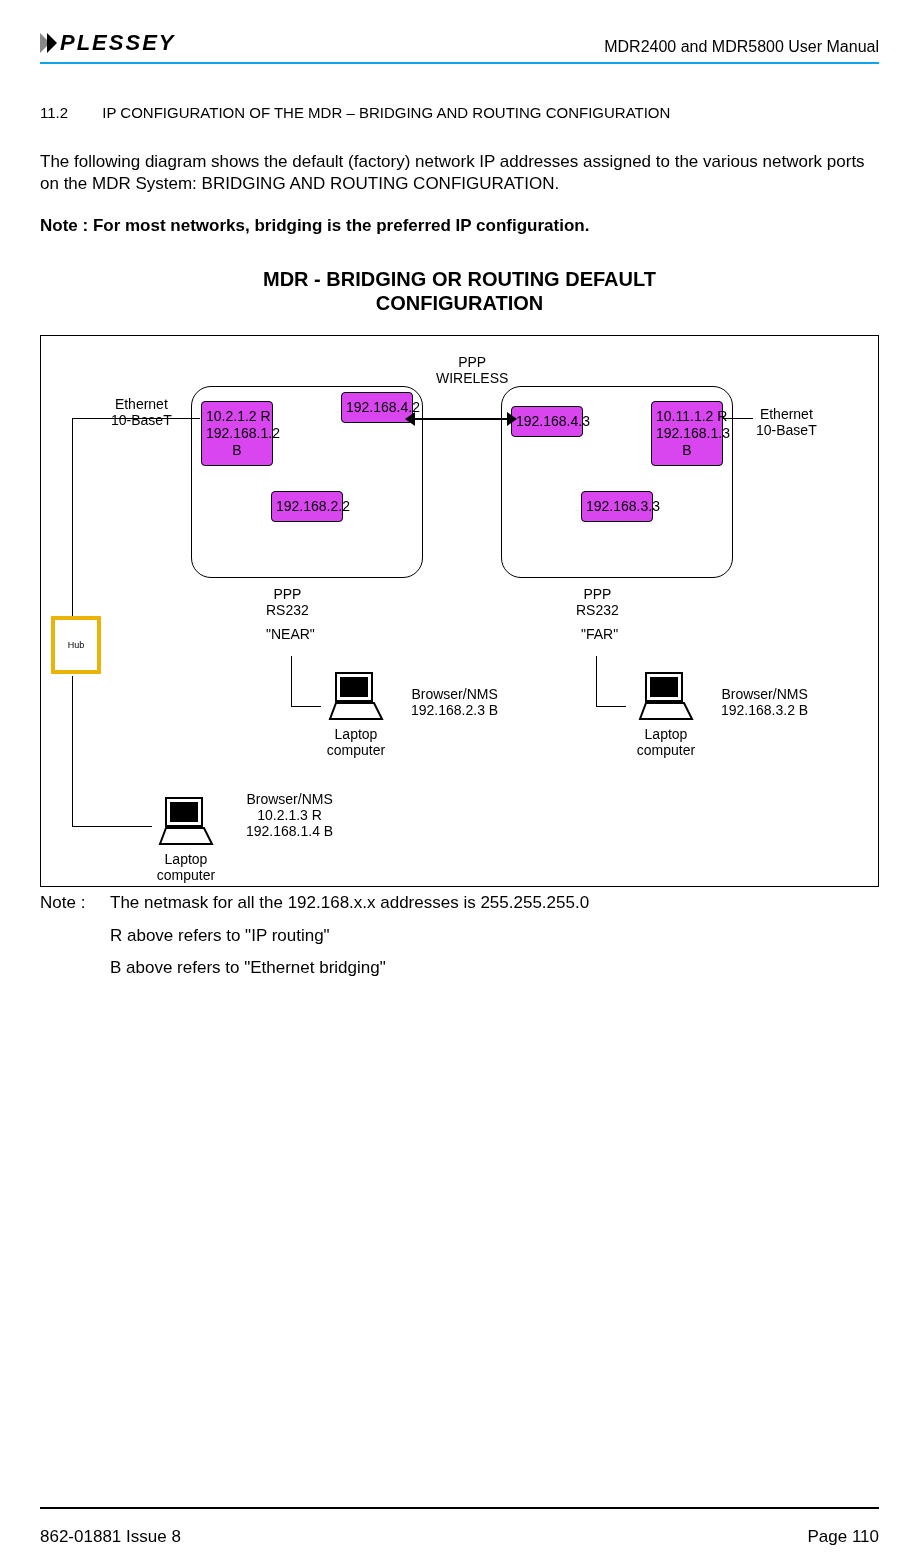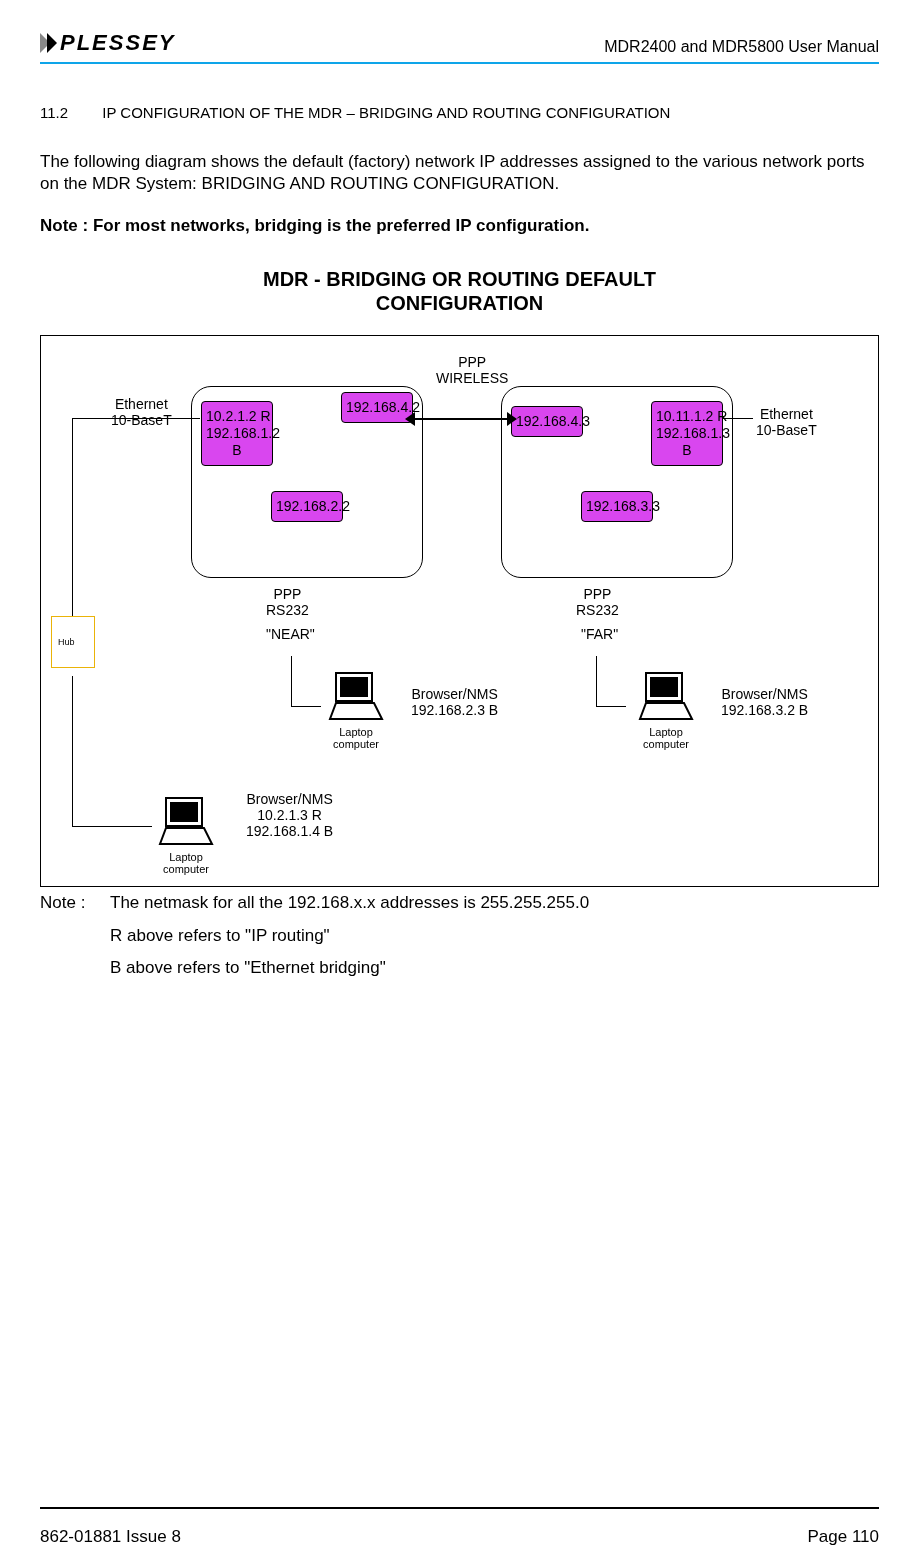--- a/index.html
+++ b/index.html
@@ -103,30 +103,30 @@
     line-height: 1.15;
   }
   .laptop {
     position: absolute;
     width: 60px;
     height: 50px;
   }
   .laptop svg { width: 100%; height: 100%; }
   .laptop-caption {
     position: absolute;
-    font-size: 11px;
+    font-size: 14px;
     text-align: center;
     width: 80px;
   }
   .hub {
     position: absolute;
-    border: 1px solid #eab308;
+    border: 4px solid #eab308;
     font-size: 9px;
     padding: 20px 6px;
-    text-align: left;
+    text-align: center;
     left: 10px;
     top: 280px;
     width: 30px;
   }
   .line {
     position: absolute;
     background: #000;
   }
   .notes {
     font-size: 17px;

